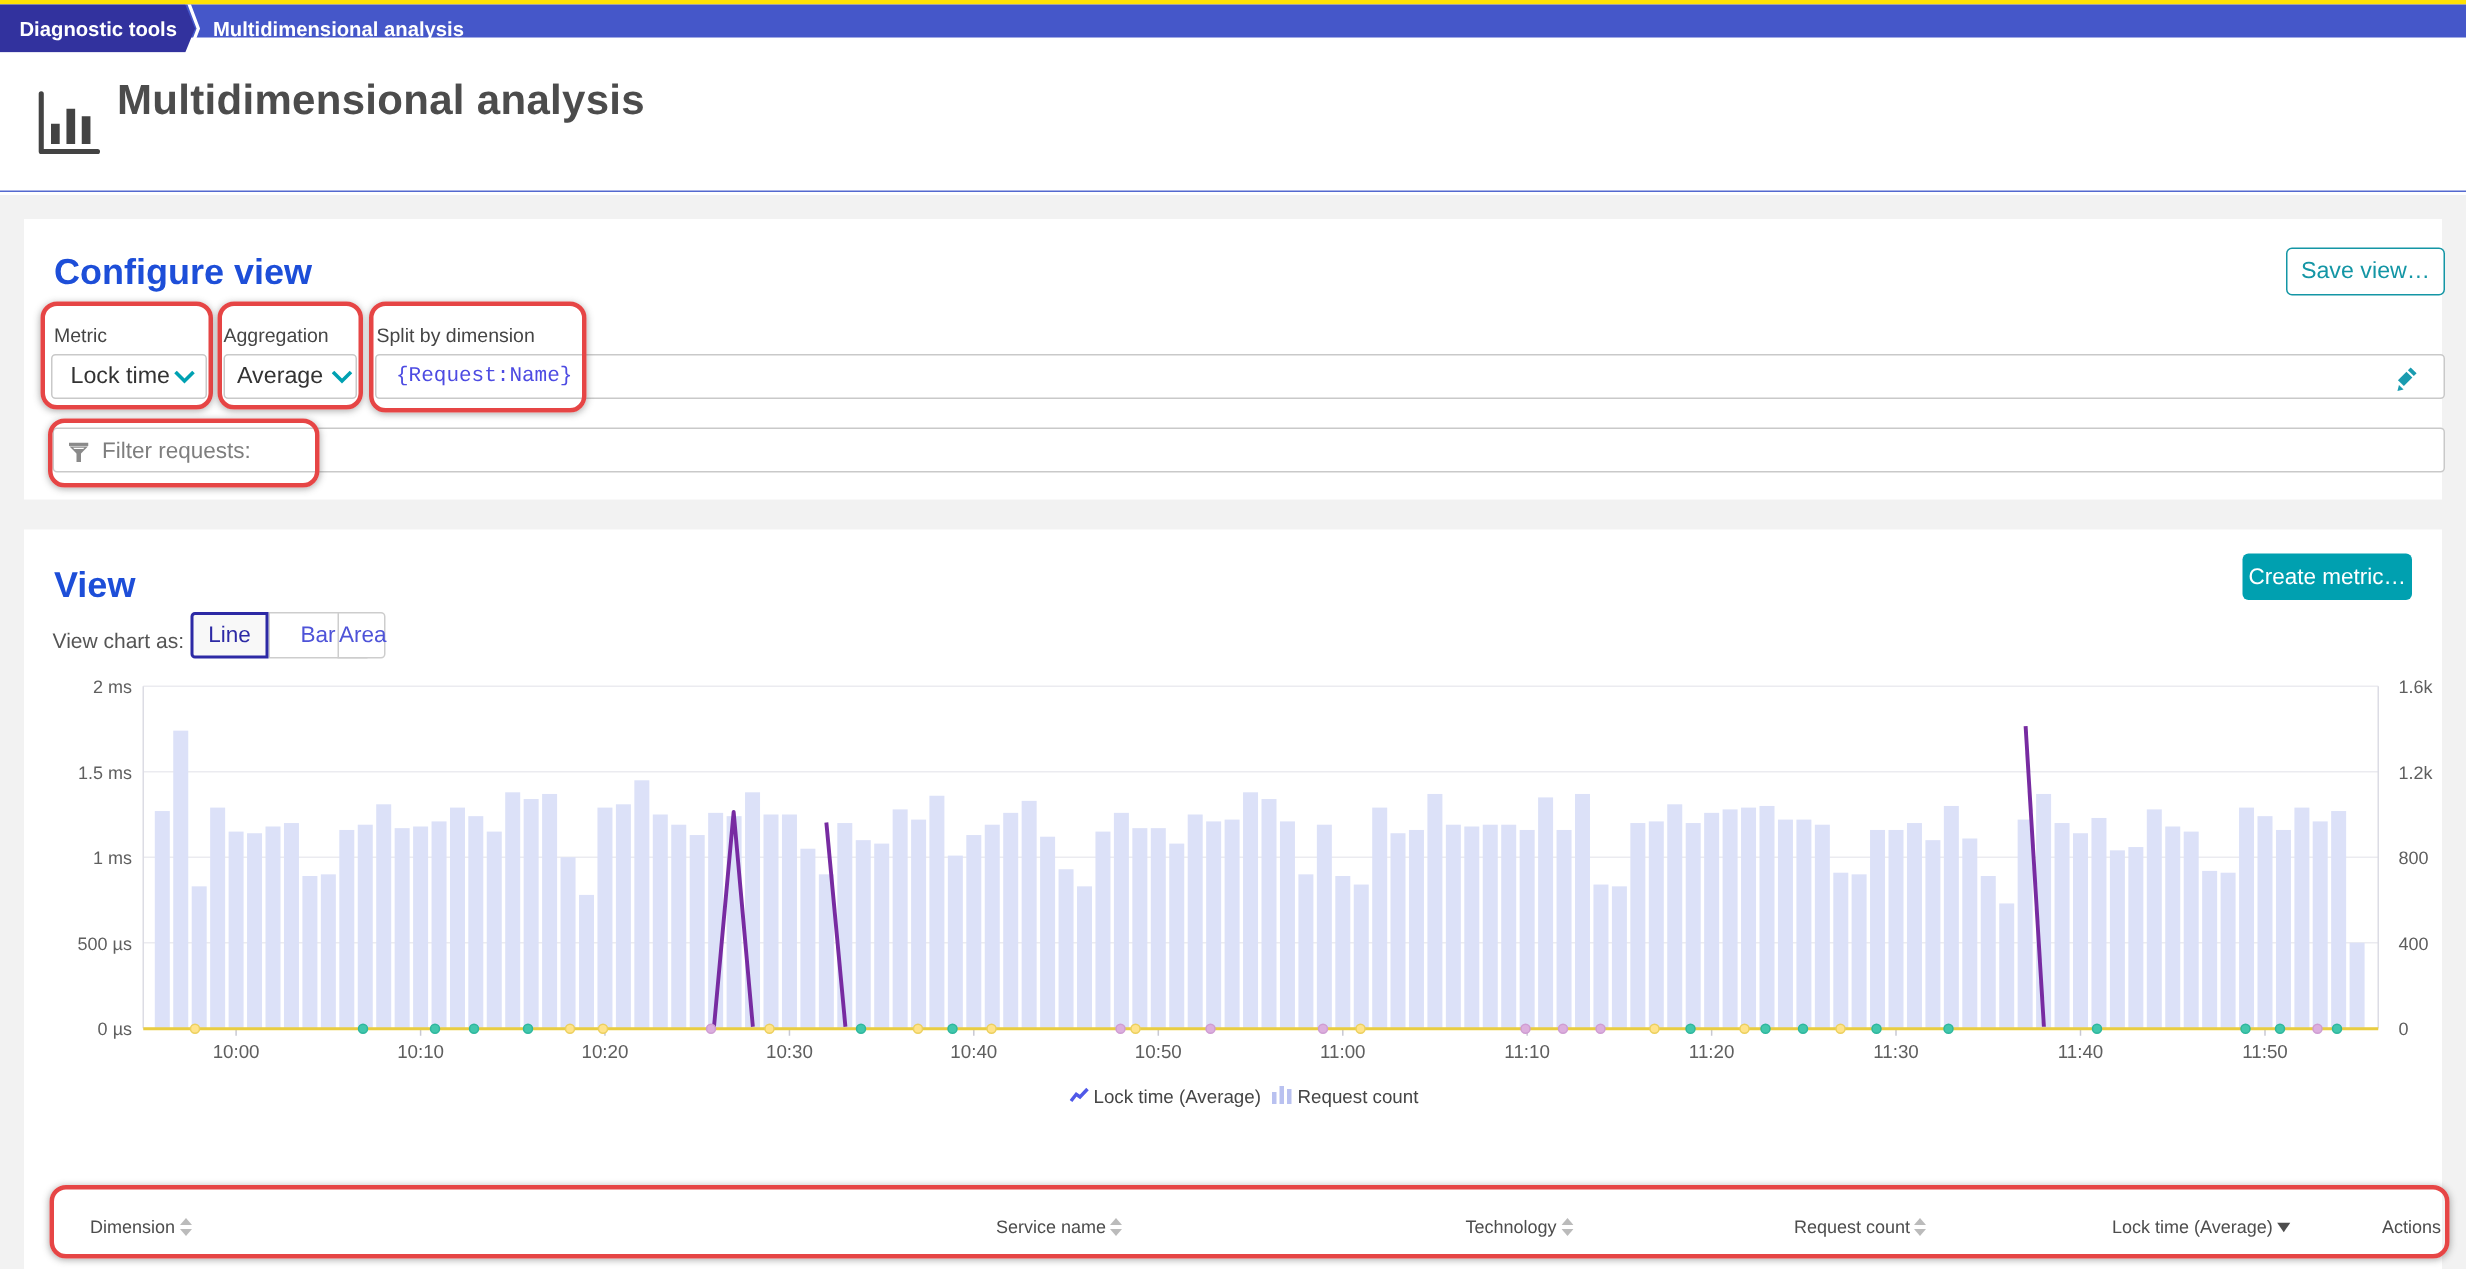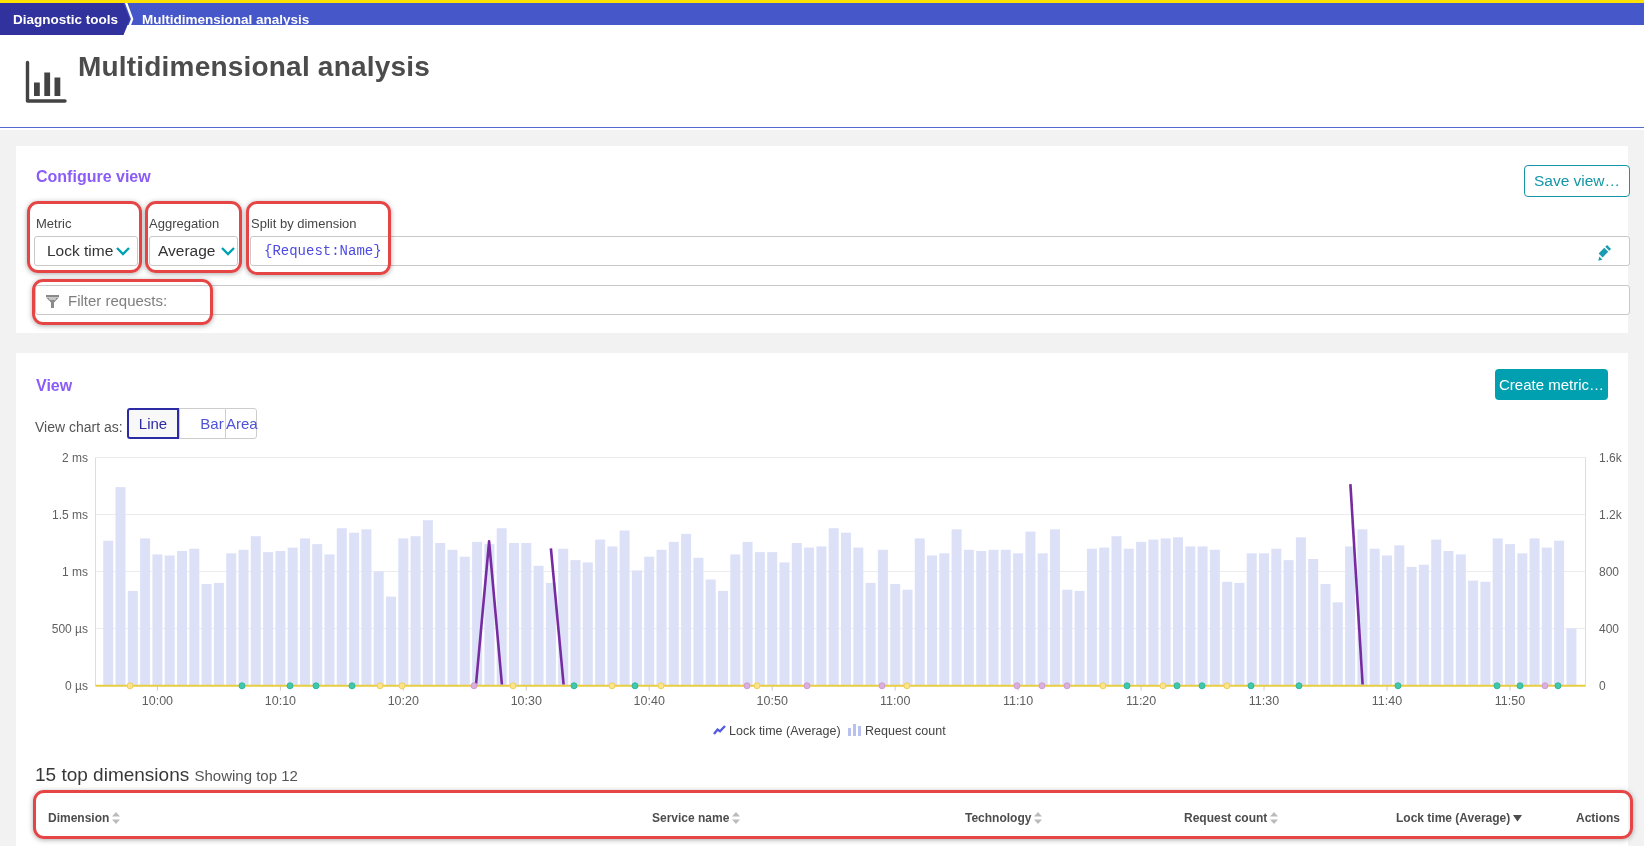--- a/index.html
+++ b/index.html
@@ -21,41 +21,41 @@
 #title { left:78px; top:16px; font-size:28px; font-weight:bold; color:#4c4c4c; letter-spacing:.2px; }
 #subtitle { left:80px; top:48px; font-size:14.5px; color:#5b5b5b; }
 
 
 #page { left:0; top:129.5px; width:1644px; height:716.5px; background:#f2f2f2; }
 
 .card { position:absolute; background:#fff; }
 #card1 { left:16px; top:146px; width:1612px; height:187px; }
 #card2 { left:16px; top:353px; width:1612px; height:493px; }
 
-.h2 { font-size:16px; font-weight:bold; color:#8b5cf6; }
+.h2 { font-size:24px; font-weight:bold; color:#1d4ed8; }
 
 
 .btn-o { position:absolute; border:1.5px solid #1496a5; color:#1496a5; background:#fff;
   font-size:15.5px; text-align:center; border-radius:4px; }
 .btn-f { position:absolute; background:#00a0b0; color:#fff; font-size:15px;
   text-align:center; border-radius:4px; }
 
 
 .flabel { position:absolute; font-size:13px; color:#454545; }
 .input { position:absolute; background:#fff; border:1px solid #c9c9c9; border-radius:3px; }
 .redbox { position:absolute; border:3.5px solid #e64545; border-radius:11px; background:transparent; z-index:5; box-shadow:0 1px 5px rgba(70,70,70,.45); }
 
 .ddtext { position:absolute; font-size:15.5px; color:#333; }
 
 
 .seg { position:absolute; top:409px; height:31px; background:#fff; border:1px solid #cdcdcd;
   color:#4e53d8; font-size:15px; text-align:center; line-height:29px; }
 
 #thead { position:absolute; left:0px; top:442px; width:1612px; height:51px; background:#fff; }
-.th { position:absolute; top:15px; font-size:12px; font-weight:bold; color:#4d4d4d; display:flex; align-items:center; gap:3px; height:16px; }
+.th { position:absolute; top:15px; font-size:12px; font-weight:normal; color:#4d4d4d; display:flex; align-items:center; gap:3px; height:16px;margin-left:12px; }
 </style>
 </head>
 <body>
 <div class="abs" id="ybar"></div>
 
 <div class="abs" id="nav">
   <svg width="300" height="32">
     <polygon points="0,0 123.5,0 130,16 123.5,32 0,32" fill="#32329e"></polygon>
     <polyline points="125.8,-1 132.2,16 125.8,33" fill="none" stroke="#fff" stroke-width="2.2"></polyline>
   </svg>
@@ -137,21 +137,20 @@
   <div class="abs" style="left:713px;top:370.5px;font-size:12.5px;color:#454545;">Lock time (Average)</div>
   <svg width="14" height="12" style="position:absolute;left:832px;top:371px">
       <g fill="#b9c1f0">
         <rect x="0" y="4" width="3" height="8"></rect>
         <rect x="5" y="0" width="3" height="12"></rect>
         <rect x="10" y="2" width="3" height="10"></rect>
       </g>
     </svg>
   <div class="abs" style="left:849px;top:370.5px;font-size:12.5px;color:#454545;">Request count</div>
 
-  <div class="abs" style="left:19px;top:411px;font-size:19px;color:#383838;">15 top dimensions <span style="font-size:15px;color:#555;">Showing top 12</span></div>
 
   <div id="thead">
     <div class="th" style="left:32px;">
         <span>Dimension</span>
         <svg width="8" height="12">
           <polygon points="4,0 8,4.6 0,4.6" fill="#bbb"></polygon>
           <polygon points="4,12 8,7.4 0,7.4" fill="#bbb"></polygon>
         </svg>
       </div>
     <div class="th" style="left:636px;">

